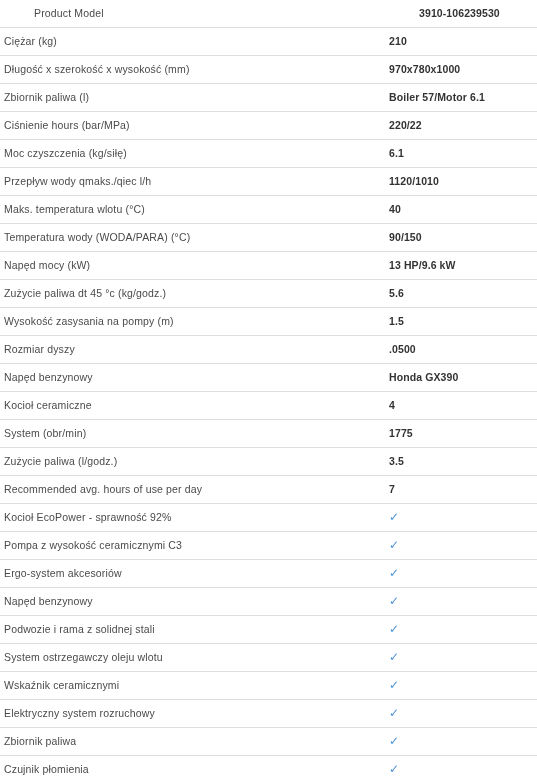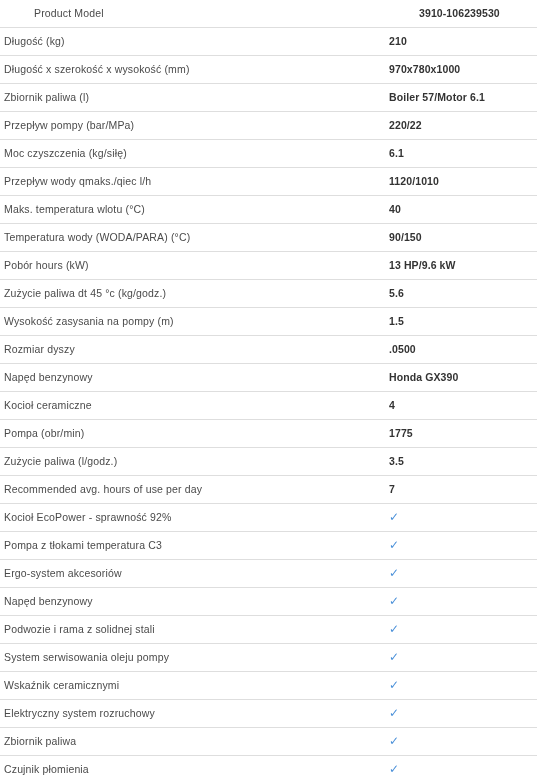--- a/index.html
+++ b/index.html
@@ -62,53 +62,53 @@
 </head>
 <body>
 
 <table id="spec-table">
   <tbody>
       <tr>
         <td class="spec-label">Product Model</td>
         <td class="spec-value">3910-106239530</td>
       </tr>
       <tr>
-        <td class="spec-label">Długość (kg)</td>
+        <td class="spec-label">Ciężar (kg)</td>
         <td class="spec-value">210</td>
       </tr>
       <tr>
         <td class="spec-label">Długość x szerokość x wysokość (mm)</td>
         <td class="spec-value">970x780x1000</td>
       </tr>
       <tr>
         <td class="spec-label">Zbiornik paliwa (l)</td>
         <td class="spec-value">Boiler 57/Motor 6.1</td>
       </tr>
       <tr>
-        <td class="spec-label">Przepływ pompy (bar/MPa)</td>
+        <td class="spec-label">Ciśnienie hours (bar/MPa)</td>
         <td class="spec-value">220/22</td>
       </tr>
       <tr>
         <td class="spec-label">Moc czyszczenia (kg/siłę)</td>
         <td class="spec-value">6.1</td>
       </tr>
       <tr>
         <td class="spec-label">Przepływ wody qmaks./qiec l/h</td>
         <td class="spec-value">1120/1010</td>
       </tr>
       <tr>
         <td class="spec-label">Maks. temperatura wlotu (°C)</td>
         <td class="spec-value">40</td>
       </tr>
       <tr>
         <td class="spec-label">Temperatura wody (WODA/PARA) (°C)</td>
         <td class="spec-value">90/150</td>
       </tr>
       <tr>
-        <td class="spec-label">Pobór hours (kW)</td>
+        <td class="spec-label">Napęd mocy (kW)</td>
         <td class="spec-value">13 HP/9.6 kW</td>
       </tr>
       <tr>
         <td class="spec-label">Zużycie paliwa dt 45 °c (kg/godz.)</td>
         <td class="spec-value">5.6</td>
       </tr>
       <tr>
         <td class="spec-label">Wysokość zasysania na pompy (m)</td>
         <td class="spec-value">1.5</td>
       </tr>
@@ -118,53 +118,53 @@
       </tr>
       <tr>
         <td class="spec-label">Napęd benzynowy</td>
         <td class="spec-value">Honda GX390</td>
       </tr>
       <tr>
         <td class="spec-label">Kocioł ceramiczne</td>
         <td class="spec-value">4</td>
       </tr>
       <tr>
-        <td class="spec-label">Pompa (obr/min)</td>
+        <td class="spec-label">System (obr/min)</td>
         <td class="spec-value">1775</td>
       </tr>
       <tr>
         <td class="spec-label">Zużycie paliwa (l/godz.)</td>
         <td class="spec-value">3.5</td>
       </tr>
       <tr>
         <td class="spec-label">Recommended avg. hours of use per day</td>
         <td class="spec-value">7</td>
       </tr>
       <tr>
         <td class="spec-label">Kocioł EcoPower - sprawność 92%</td>
         <td class="spec-value"><span class="check-mark">✓</span></td>
       </tr>
       <tr>
-        <td class="spec-label">Pompa z tłokami temperatura C3</td>
+        <td class="spec-label">Pompa z wysokość ceramicznymi C3</td>
         <td class="spec-value"><span class="check-mark">✓</span></td>
       </tr>
       <tr>
         <td class="spec-label">Ergo-system akcesoriów</td>
         <td class="spec-value"><span class="check-mark">✓</span></td>
       </tr>
       <tr>
         <td class="spec-label">Napęd benzynowy</td>
         <td class="spec-value"><span class="check-mark">✓</span></td>
       </tr>
       <tr>
         <td class="spec-label">Podwozie i rama z solidnej stali</td>
         <td class="spec-value"><span class="check-mark">✓</span></td>
       </tr>
       <tr>
-        <td class="spec-label">System serwisowania oleju pompy</td>
+        <td class="spec-label">System ostrzegawczy oleju wlotu</td>
         <td class="spec-value"><span class="check-mark">✓</span></td>
       </tr>
       <tr>
         <td class="spec-label">Wskaźnik ceramicznymi</td>
         <td class="spec-value"><span class="check-mark">✓</span></td>
       </tr>
       <tr>
         <td class="spec-label">Elektryczny system rozruchowy</td>
         <td class="spec-value"><span class="check-mark">✓</span></td>
       </tr>

